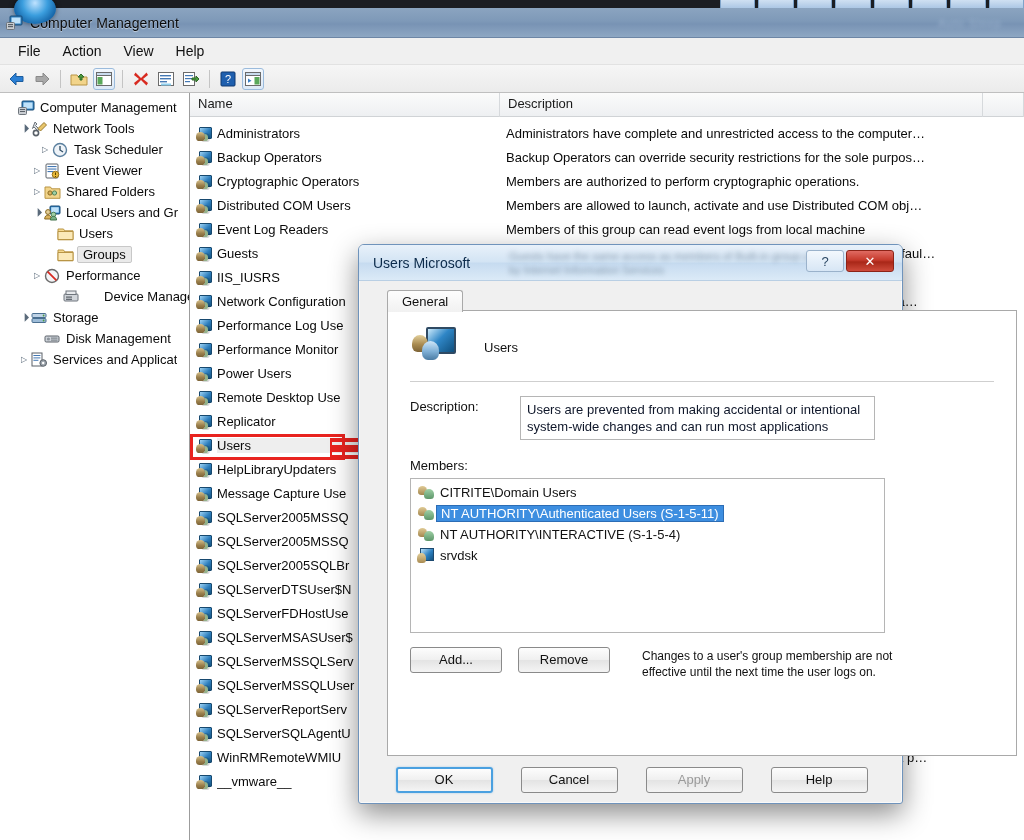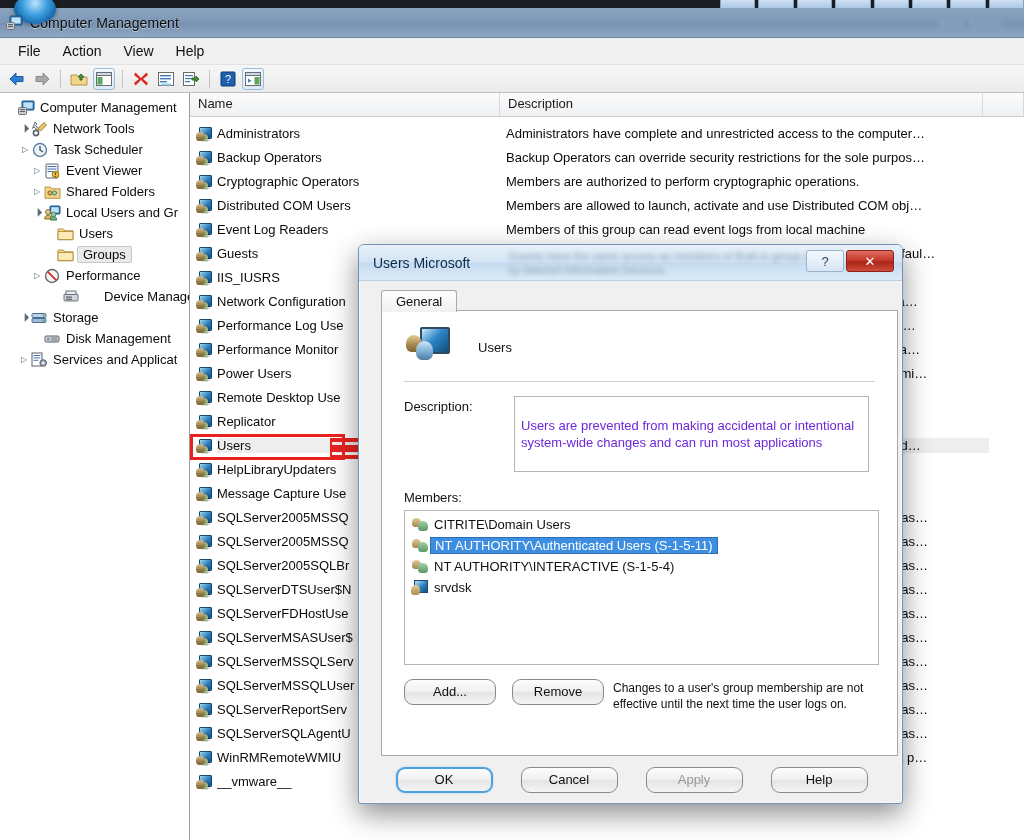--- a/index.html
+++ b/index.html
@@ -141,21 +141,21 @@
     position:absolute; left:150px; top:4px; width:330px; height:28px;
     font-size:11px; color:#7d90a4; filter:blur(2.6px); line-height:14px; opacity:.85;
   }
   .dlg-btns { position:absolute; right:8px; top:5px; display:flex; gap:2px; }
   .dbtn { width:38px; height:22px; border-radius:3px; display:flex; align-items:center; justify-content:center;
           font-size:13px; color:#fff; border:1px solid #9ab2cb; }
   .dbtn.help { background:linear-gradient(180deg,#f3f8fd,#d7e6f5); color:#2b4763; }
   .dbtn.close { width:48px; background:linear-gradient(180deg,#e06b62 0%,#c63a2c 45%,#a92718 55%,#cf4b3b 100%);
                 border-color:#8d2317; }
 
-  .dlg-inner { position:absolute; left:22px; top:42px; width:517px; height:470px; }
+  .dlg-inner { position:absolute; left:28px; top:42px; width:630px; height:470px; }
   .tabstrip { display:flex; height:24px; align-items:flex-end; }
   .tab {
     background:linear-gradient(180deg,#fdfdfd,#f1f1f1);
     border:1px solid #a9a9a9; border-bottom:none;
     border-radius:3px 3px 0 0; padding:3px 14px 3px 14px; font-size:13px; color:#111;
     position:relative; z-index:2; top:1px;
   }
   .tabpanel {
     border:1px solid #a9a9a9; background:#fff; height:446px; position:relative; margin-top:-1px;
   }
@@ -175,21 +175,21 @@
     position:absolute; left:12px; top:14px; width:17px; height:19px; border-radius:50% 50% 35% 35%;
     background:linear-gradient(180deg,#cfe6f7 0%,#7fb0d6 55%,#4a7ba3 100%);
   }
   .grp-name { font-size:13px; color:#111; margin-left:28px; }
   .hr { height:1px; background:#cfcfcf; margin:14px 22px 0 22px; }
 
   .desc-row { display:flex; padding:14px 0 0 22px; }
   .desc-label { font-size:13px; color:#111; width:110px; padding-top:3px; }
   .desc-box {
     width:355px; min-height:40px; border:1px solid #b5b5b5; background:#fff;
-    font-size:13px; color:#6d28d9; padding:20px 6px; line-height:17px;
+    font-size:13px; color:#0f172a; padding:4px 6px; line-height:17px;
   }
   .mem-label { font-size:13px; color:#111; padding:18px 0 5px 22px; }
   .mem-box {
     margin-left:22px; width:475px; height:155px; border:1px solid #b5b5b5; background:#fff;
     overflow:hidden; padding-top:3px;
   }
   .mem-row { display:flex; align-items:center; height:21px; font-size:13px; color:#111; padding-left:6px; }
   .mem-row .micon { width:17px; height:15px; margin-right:6px; flex:none; position:relative; }
   .mem-row.sel .mtext { background:#3d8ee0; color:#fff; border:1px solid #2c6db5; padding:0 4px; margin-left:-4px; }
 
@@ -206,27 +206,27 @@
     background:linear-gradient(135deg,#bfe4fa 0%,#2c80c0 55%,#12527f 100%);
     border:1px solid #1d4a70;
   }
   .micon.user::after {
     content:""; position:absolute; left:0; bottom:0; width:9px; height:10px; border-radius:50% 50% 35% 35%;
     background:linear-gradient(180deg,#e3cf9a 0%,#a98b51 100%);
   }
 
   .midbtns { display:flex; align-items:flex-start; padding:14px 0 0 22px; }
   .btn {
-    border:1px solid #8a8a8a; border-radius:9px;
+    border:1px solid #8a8a8a; border-radius:3px;
     background:linear-gradient(180deg,#fdfdfd 0%,#f0f0f0 48%,#e4e4e4 52%,#f4f4f4 100%);
     font-size:13px; color:#111; text-align:center;
   }
   .btn.small { width:92px; height:26px; line-height:24px; }
   .note {
-    font-size:12px; color:#111; line-height:16px; margin-left:9px; width:270px; padding-top:1px;
+    font-size:12px; color:#111; line-height:16px; margin-left:32px; width:270px; padding-top:1px;
   }
   .footer { position:absolute; left:0; bottom:10px; width:545px; display:flex; justify-content:center; gap:28px; }
   .btn.foot { width:97px; height:26px; line-height:24px; }
   .btn.default { border:2px solid #4aa0e0; box-shadow:0 0 2px rgba(74,160,224,.5); line-height:22px; }
   .btn.disabled { color:#9a9a9a; }
 </style>
 </head>
 <body>
 
 <div id="app">
@@ -351,21 +351,21 @@
             </div>
             <div class="tnode" style="padding-left: 17px;">
               <span class="tglyph expanded"></span>
               <span class="ticon"><svg width="18" height="16" viewBox="0 0 18 16">
                   <path d="M4 1 l2 2 -1.5 1.5 L8 8 l-1.5 1.5 L3 6 1.5 7.5 Z" fill="#d9dde2" stroke="#6e757c"></path>
                   <path d="M13 1.5 l2.5 2.5 -6 6 -2.5-2.5 Z" fill="#e8c56a" stroke="#9a7b32"></path>
                   <circle cx="5" cy="12" r="2.6" fill="none" stroke="#5a6169" stroke-width="1.6"></circle>
                 </svg></span>
               <span class="tlabel">Network Tools</span>
             </div>
-            <div class="tnode" style="padding-left: 18px;">
+            <div class="tnode" style="padding-left: 38px;">
               <span class="tglyph collapsed"></span>
               <span class="ticon"><svg width="18" height="16" viewBox="0 0 18 16">
                   <circle cx="8" cy="8" r="6.5" fill="#eef3f8" stroke="#5a7f9e" stroke-width="1.4"></circle>
                   <path d="M8 4 v4 l3 2" stroke="#34536b" stroke-width="1.4" fill="none"></path>
                 </svg></span>
               <span class="tlabel">Task Scheduler</span>
             </div>
             <div class="tnode" style="padding-left: 30px;">
               <span class="tglyph collapsed"></span>
               <span class="ticon"><svg width="18" height="16" viewBox="0 0 18 16">

